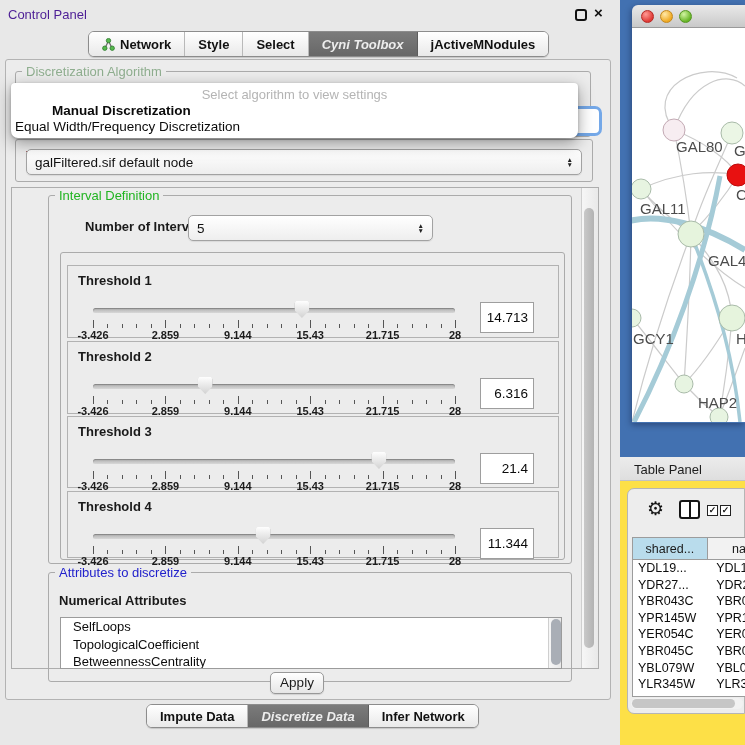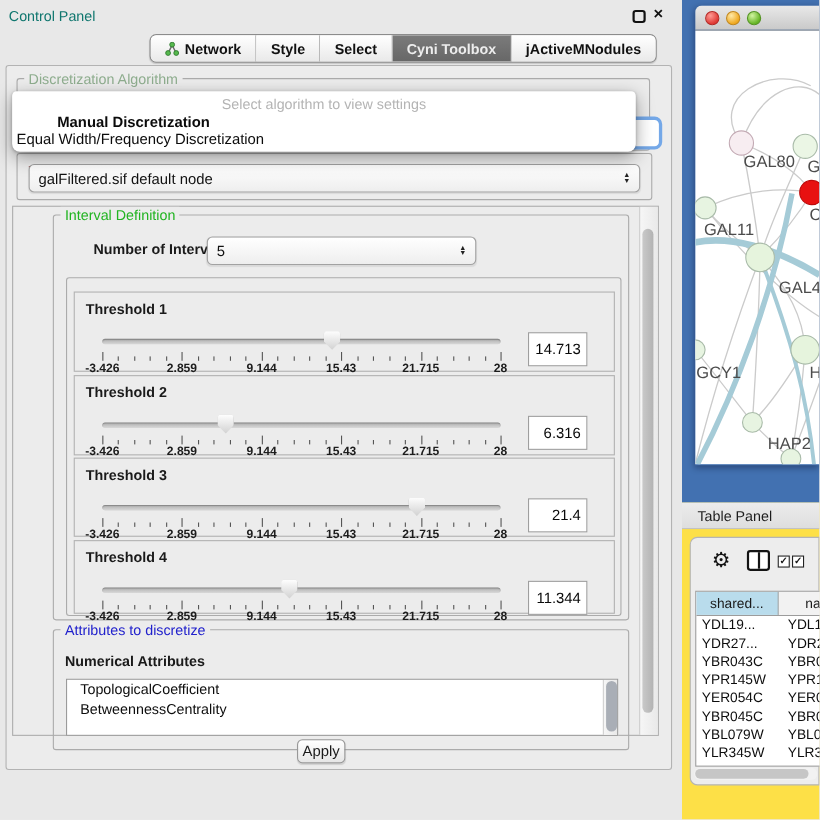--- a/index.html
+++ b/index.html
@@ -3,32 +3,32 @@
 <meta charset="utf-8">
 <style>
   * { margin:0; padding:0; box-sizing:border-box; }
   html,body { width:745px; height:745px; overflow:hidden; }
   body { font-family:"Liberation Sans", sans-serif; background:#e8e8e8; position:relative; color:#1a1a1a; }
   .abs { position:absolute; }
 
   
   #control-panel { left:0; top:0; width:620px; height:745px; background:#e8e8e8; }
   #cp-titlebar { left:0; top:0; width:620px; height:28px; }
-  #cp-title { left:8px; top:7px; font-size:13px; color:#0f766e; }
+  #cp-title { left:8px; top:7px; font-size:13px; color:#4c1d95; }
   #cp-float { left:575px; top:9px; width:12px; height:12px; border:2px solid #111; border-radius:3px; }
   #cp-close { left:594px; top:4px; font-size:15px; font-weight:bold; color:#111; }
 
   
   .seg-bar { display:flex; border:1px solid #8c8c8c; border-radius:6px; overflow:hidden; background:#fff;
              box-shadow:0 1px 1px rgba(0,0,0,.15); }
   .seg { display:flex; align-items:center; justify-content:center; font-size:13px; font-weight:bold;
          background:linear-gradient(#ffffff,#e9e9e9); color:#111; border-right:1px solid #b9b9b9; padding:0 13px; }
   .seg:last-child { border-right:none; }
-  .seg.dark { background:linear-gradient(#7b7b7b,#676767); color:#ededed; border-right:1px solid #5d5d5d; }
-  #top-tabs { left:88px; top:31px; height:26px;margin-left:48px; }
+  .seg.dark { background:linear-gradient(#7b7b7b,#676767); color:#ededed; border-right:1px solid #5d5d5d;font-style:italic; }
+  #top-tabs { left:88px; top:31px; height:26px; }
   #net-tab-icon { width:13px; height:13px; margin-right:5px; }
 
   
   #cp-content { left:5px; top:59px; width:606px; height:641px; background:#ececec; border:1px solid #b3b3b3; border-radius:3px; }
 
   .groupbox { position:absolute; border:1px solid #ababab; border-radius:3px; }
   .group-label { position:absolute; top:-8px; left:6px; background:#ececec; padding:0 4px; font-size:13px; white-space:nowrap; }
   .gl-green { color:#21b421; }
   .gl-blue  { color:#2121cc; }
   .gl-dark  { color:#7f1d1d;margin-top:16px; }
@@ -80,21 +80,21 @@
   .scale-label { position:absolute; transform:translateX(-50%); font-size:11px; font-weight:bold; color:#1c1c1c; white-space:nowrap; }
   .thr-value { position:absolute; right:24px; top:36px; width:54px; height:31px; background:#fff; border:1px solid #9e9e9e;
                font-size:13.5px; text-align:right; padding:7px 5px 0 0; color:#0a0a0a; }
 
   #attr-group { left:36px; top:384px; width:524px; height:110px; }
   #attr-title { position:absolute; left:10px; top:20px; font-size:13px; font-weight:bold; }
   #attr-list { position:absolute; left:11px; top:44px; width:502px; height:52px; background:#fff; border:1px solid #9b9b9b; overflow:hidden; }
   .attr-item { font-size:13px; line-height:17.5px; padding-left:12px; color:#0c0c0c; }
   #attr-list .vthumb { background:#a9aeb6; }
 
-  #apply-btn { left:264px; top:612px; width:44px; height:22px; border:1px solid #989898; border-radius:5px;
+  #apply-btn { left:264px; top:612px; width:54px; height:22px; border:1px solid #989898; border-radius:5px;
                background:linear-gradient(#ffffff,#e6e6e6); font-size:13.5px; text-align:center; line-height:20px;
                box-shadow:0 1px 1px rgba(0,0,0,.12); }
 
   #bottom-tabs { left:146px; top:704px; height:24px; }
 
   
   #desktop { left:620px; top:0; width:125px; height:457px; background:#4271b1; }
   #mac-window { position:absolute; left:12px; top:5px; width:113px; height:418px; border-radius:6px 0 0 0; overflow:hidden;
                 box-shadow:-1px 2px 6px rgba(0,0,30,.35); }
   #mac-titlebar { height:23px; background:linear-gradient(#e9e9e9,#c9c9c9); border-bottom:1px solid #9a9a9a;
@@ -388,36 +388,48 @@
             </div>
             <div class="thr-value">11.344</div>
           </div>
         </div>
       </div>
 
       <div id="attr-group" class="groupbox">
         <span class="group-label gl-blue">Attributes to discretize</span>
         <span id="attr-title">Numerical Attributes</span>
         <div id="attr-list">
+          <div class="attr-item">SelfLoops</div>
           <div class="attr-item">TopologicalCoefficient</div>
           <div class="attr-item">BetweennessCentrality</div>
           <div class="vscroll" style="right:0;top:0;width:13px;height:52px;">
             <div class="vthumb" style="top:1px;height:46px;"></div>
           </div>
         </div>
       </div>
 
       <div class="vscroll" style="right:0;top:0;width:17px;height:480px;">
         <div class="vthumb" style="top:20px;height:440px;"></div>
       </div>
     </div>
 
     <div id="apply-btn" class="abs">Apply</div>
   </div>
 
+  <div id="bottom-tabs" class="abs seg-bar">
+    <div class="seg">
+        <span>Impute Data</span>
+      </div>
+    <div class="seg dark">
+        <span>Discretize Data</span>
+      </div>
+    <div class="seg">
+        <span>Infer Network</span>
+      </div>
+  </div>
 </div>
 
 <div id="desktop" class="abs">
   <div id="mac-window">
     <div id="mac-titlebar">
       <span class="light red"></span>
       <span class="light yellow"></span>
       <span class="light green"></span>
     </div>
     <svg id="net-canvas" width="113" height="394" viewBox="0 0 113 394">

